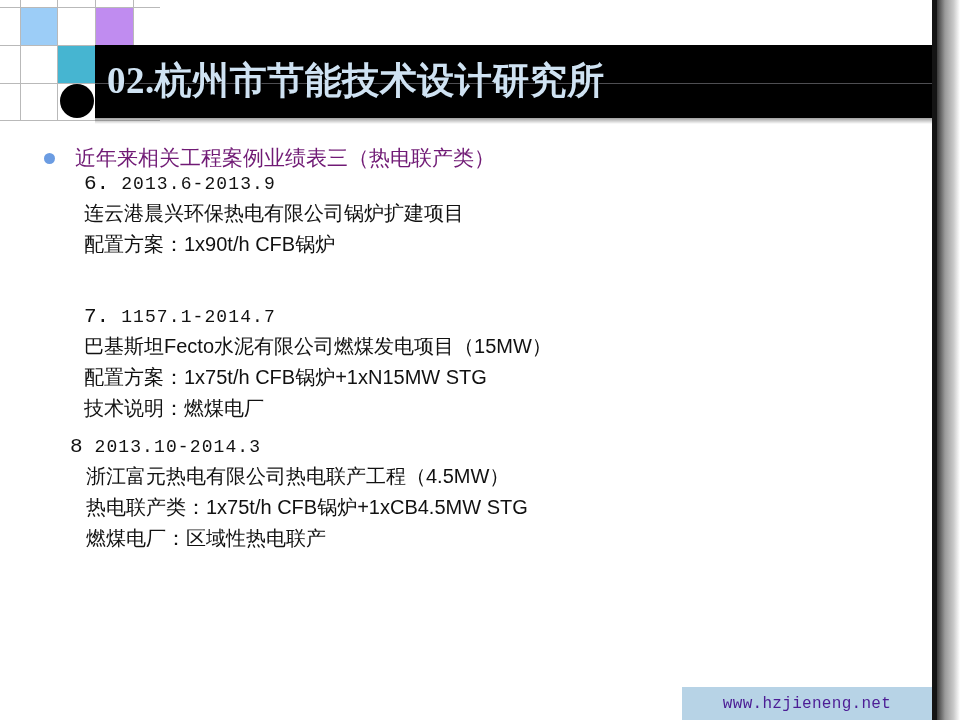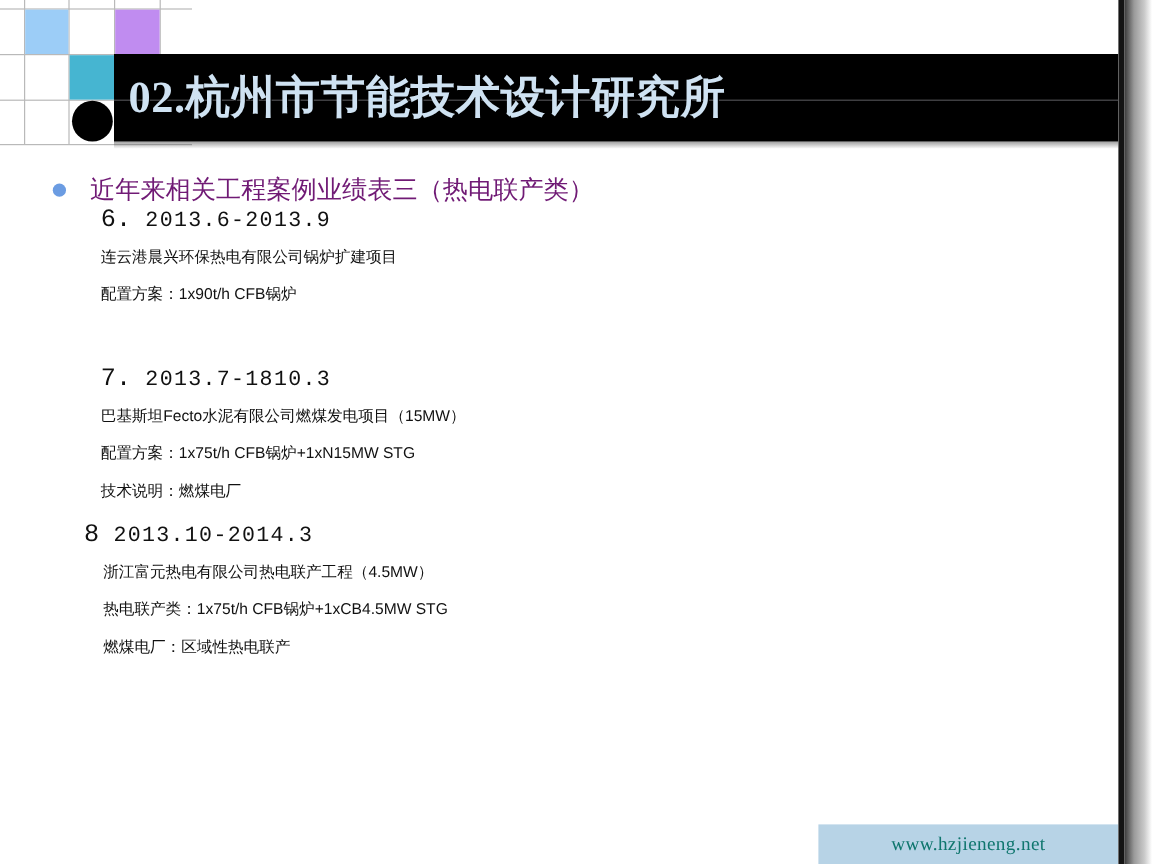--- a/index.html
+++ b/index.html
@@ -160,21 +160,21 @@
     white-space: nowrap;
     letter-spacing: 1.1px;
     margin-bottom: 3px;
   }
   .entry-head .entry-num {
     font-size: 21px;
     letter-spacing: 0;
   }
   .entry-lines {
     font-family: "Liberation Sans", sans-serif;
-    font-size: 13px;
+    font-size: 20px;
     color: #111111;
     line-height: 31px;
     white-space: nowrap;
   }
   #entry-8 .entry-lines,
   #entry-8 .entry-head {
     padding-left: 0;
   }
   #entry-8 .entry-lines { padding-left: 16px; }
   #entry-8 .entry-head  { padding-left: 0px; }
@@ -190,23 +190,23 @@
   }
   #footer-url {
     position: absolute;
     left: 0;
     top: 0;
     width: 250px;
     height: 33px;
     display: flex;
     align-items: center;
     justify-content: center;
-    font-family: Liberation Serif, serif;
+    font-family: Liberation Mono, monospace;
     font-size: 16px;
-    color: #0f766e;
+    color: #4c1d95;
     letter-spacing: 0.3px;
   }
 </style>
 </head>
 <body>
 
 <div id="slide-root">
 
   <div id="slide-surface">
 
@@ -244,21 +244,21 @@
         </div>
         <div class="entry-lines">
           <div>连云港晨兴环保热电有限公司锅炉扩建项目</div>
           <div>配置方案：1x90t/h CFB锅炉</div>
         </div>
       </div>
 
       <div class="entry" id="entry-7">
         <div class="entry-head">
           <span class="entry-num">7.</span>
-          <span>2013.7-1810.3</span>
+          <span>1157.1-2014.7</span>
         </div>
         <div class="entry-lines">
           <div>巴基斯坦Fecto水泥有限公司燃煤发电项目（15MW）</div>
           <div>配置方案：1x75t/h CFB锅炉+1xN15MW STG</div>
           <div>技术说明：燃煤电厂</div>
         </div>
       </div>
 
       <div class="entry" id="entry-8">
         <div class="entry-head">

